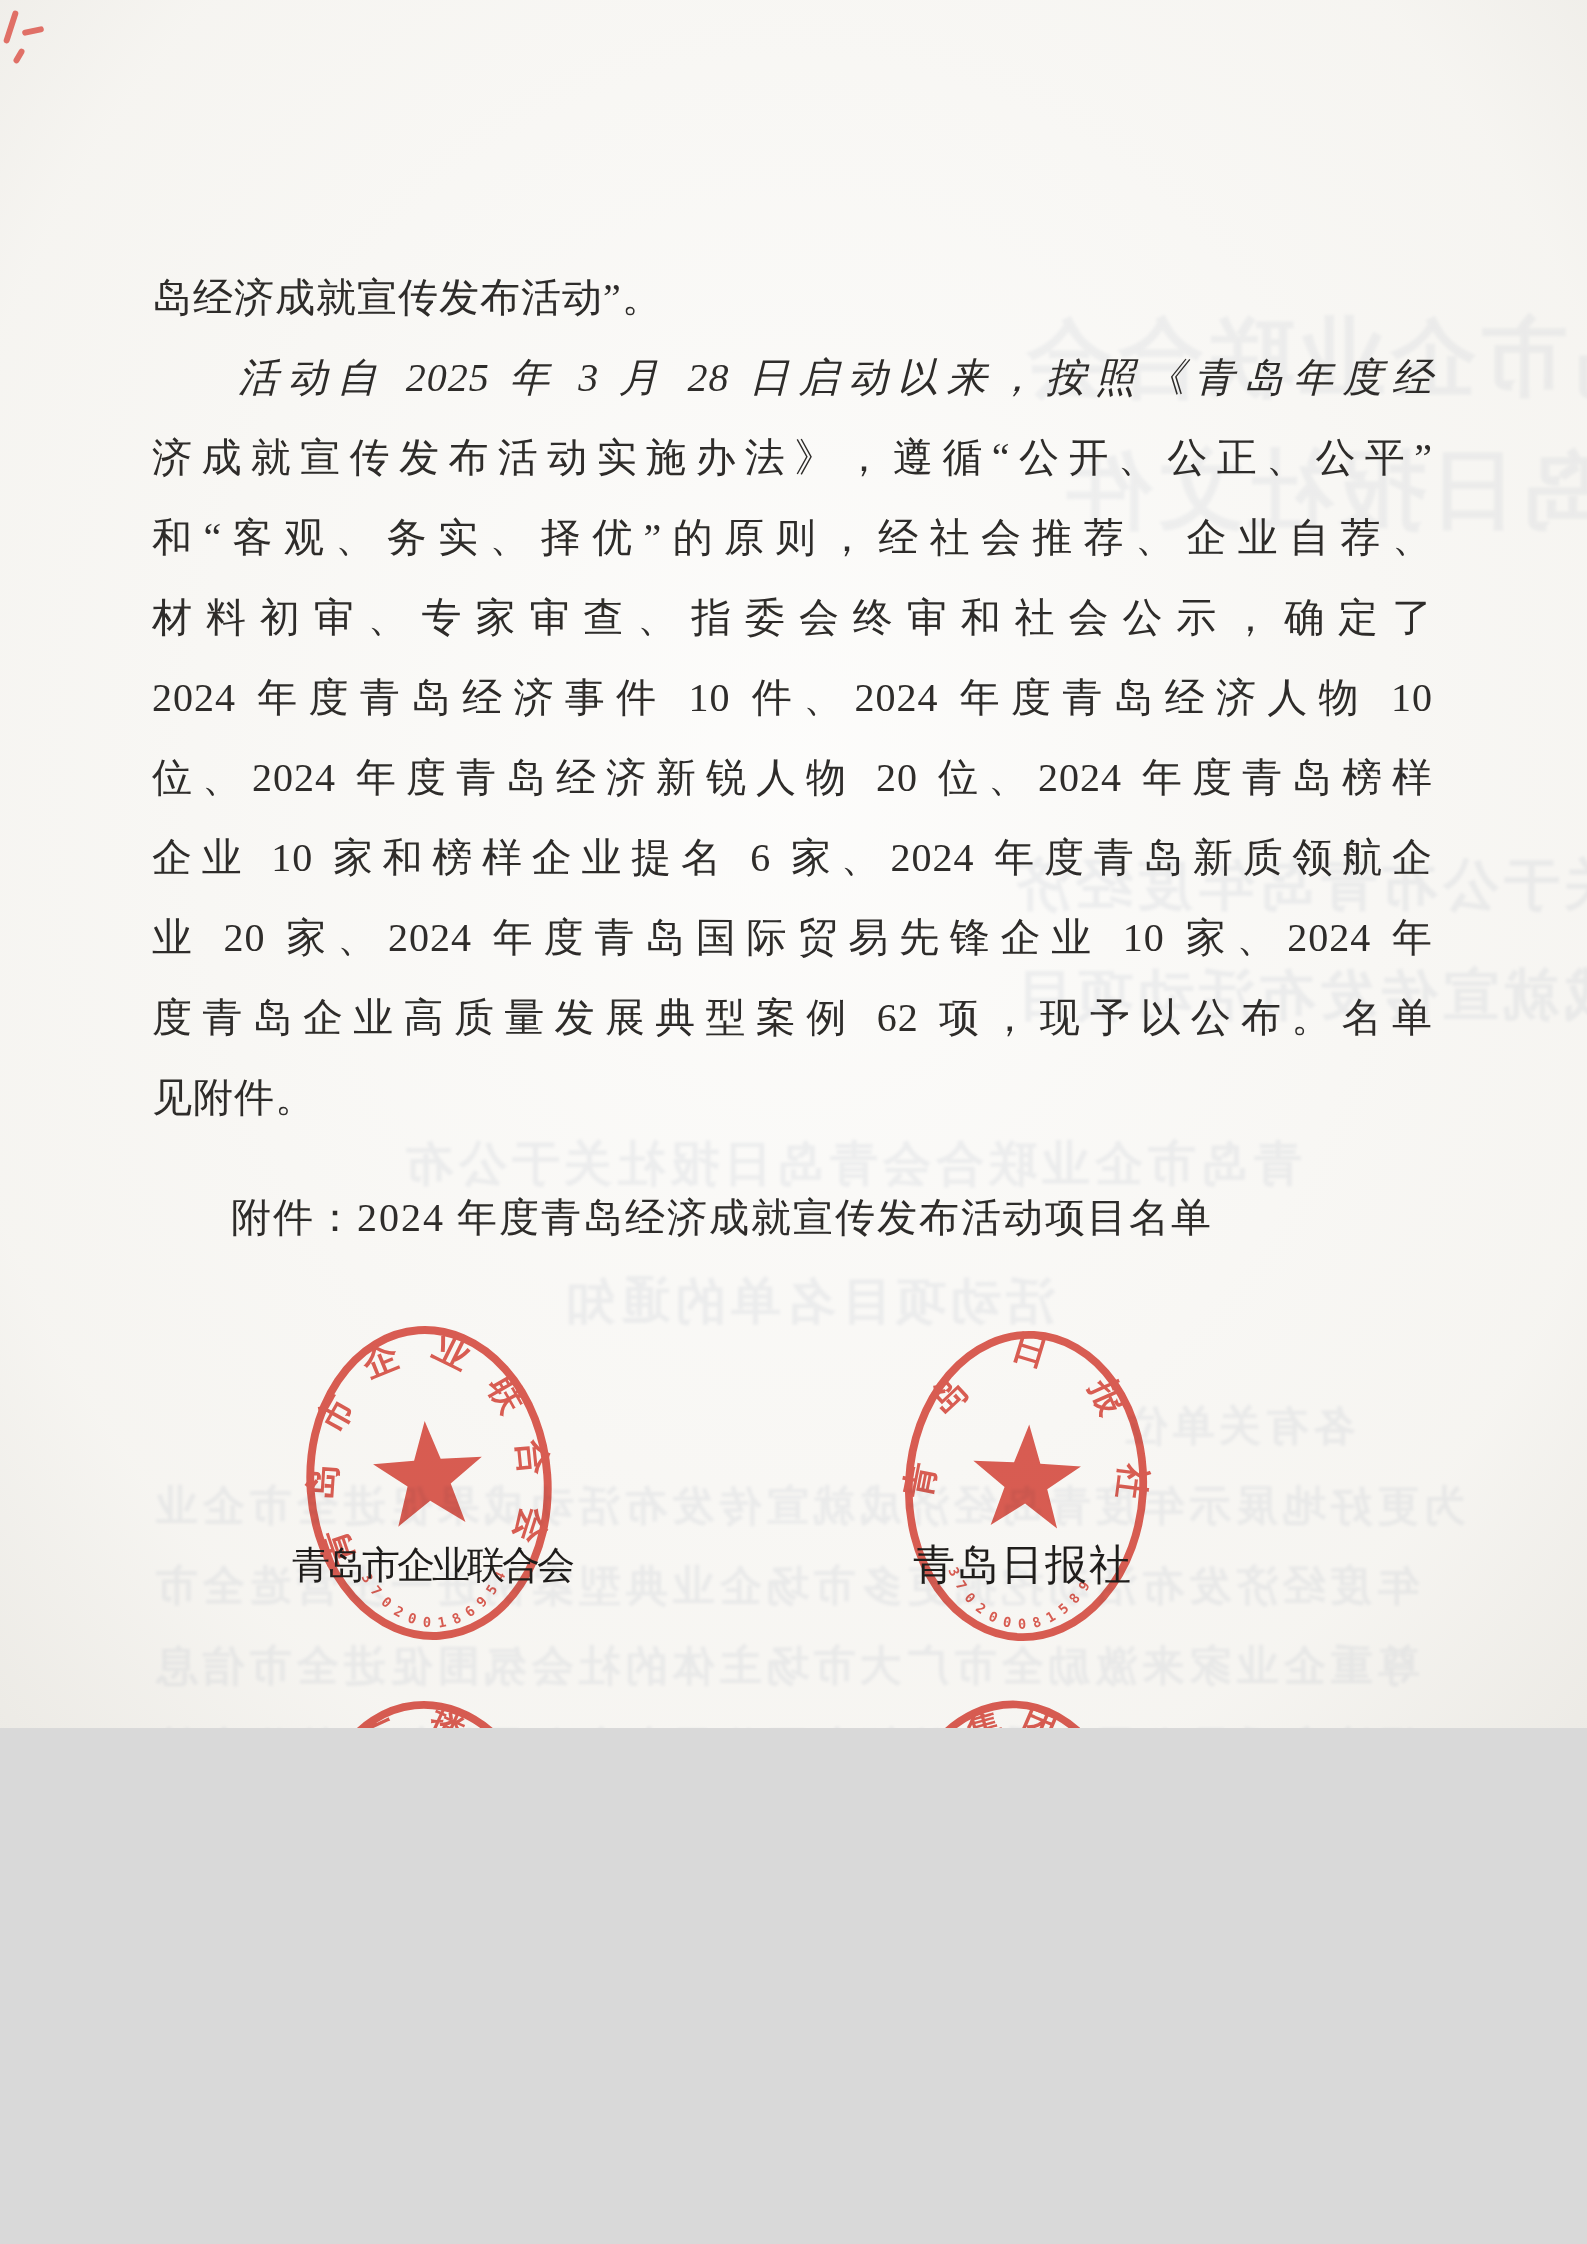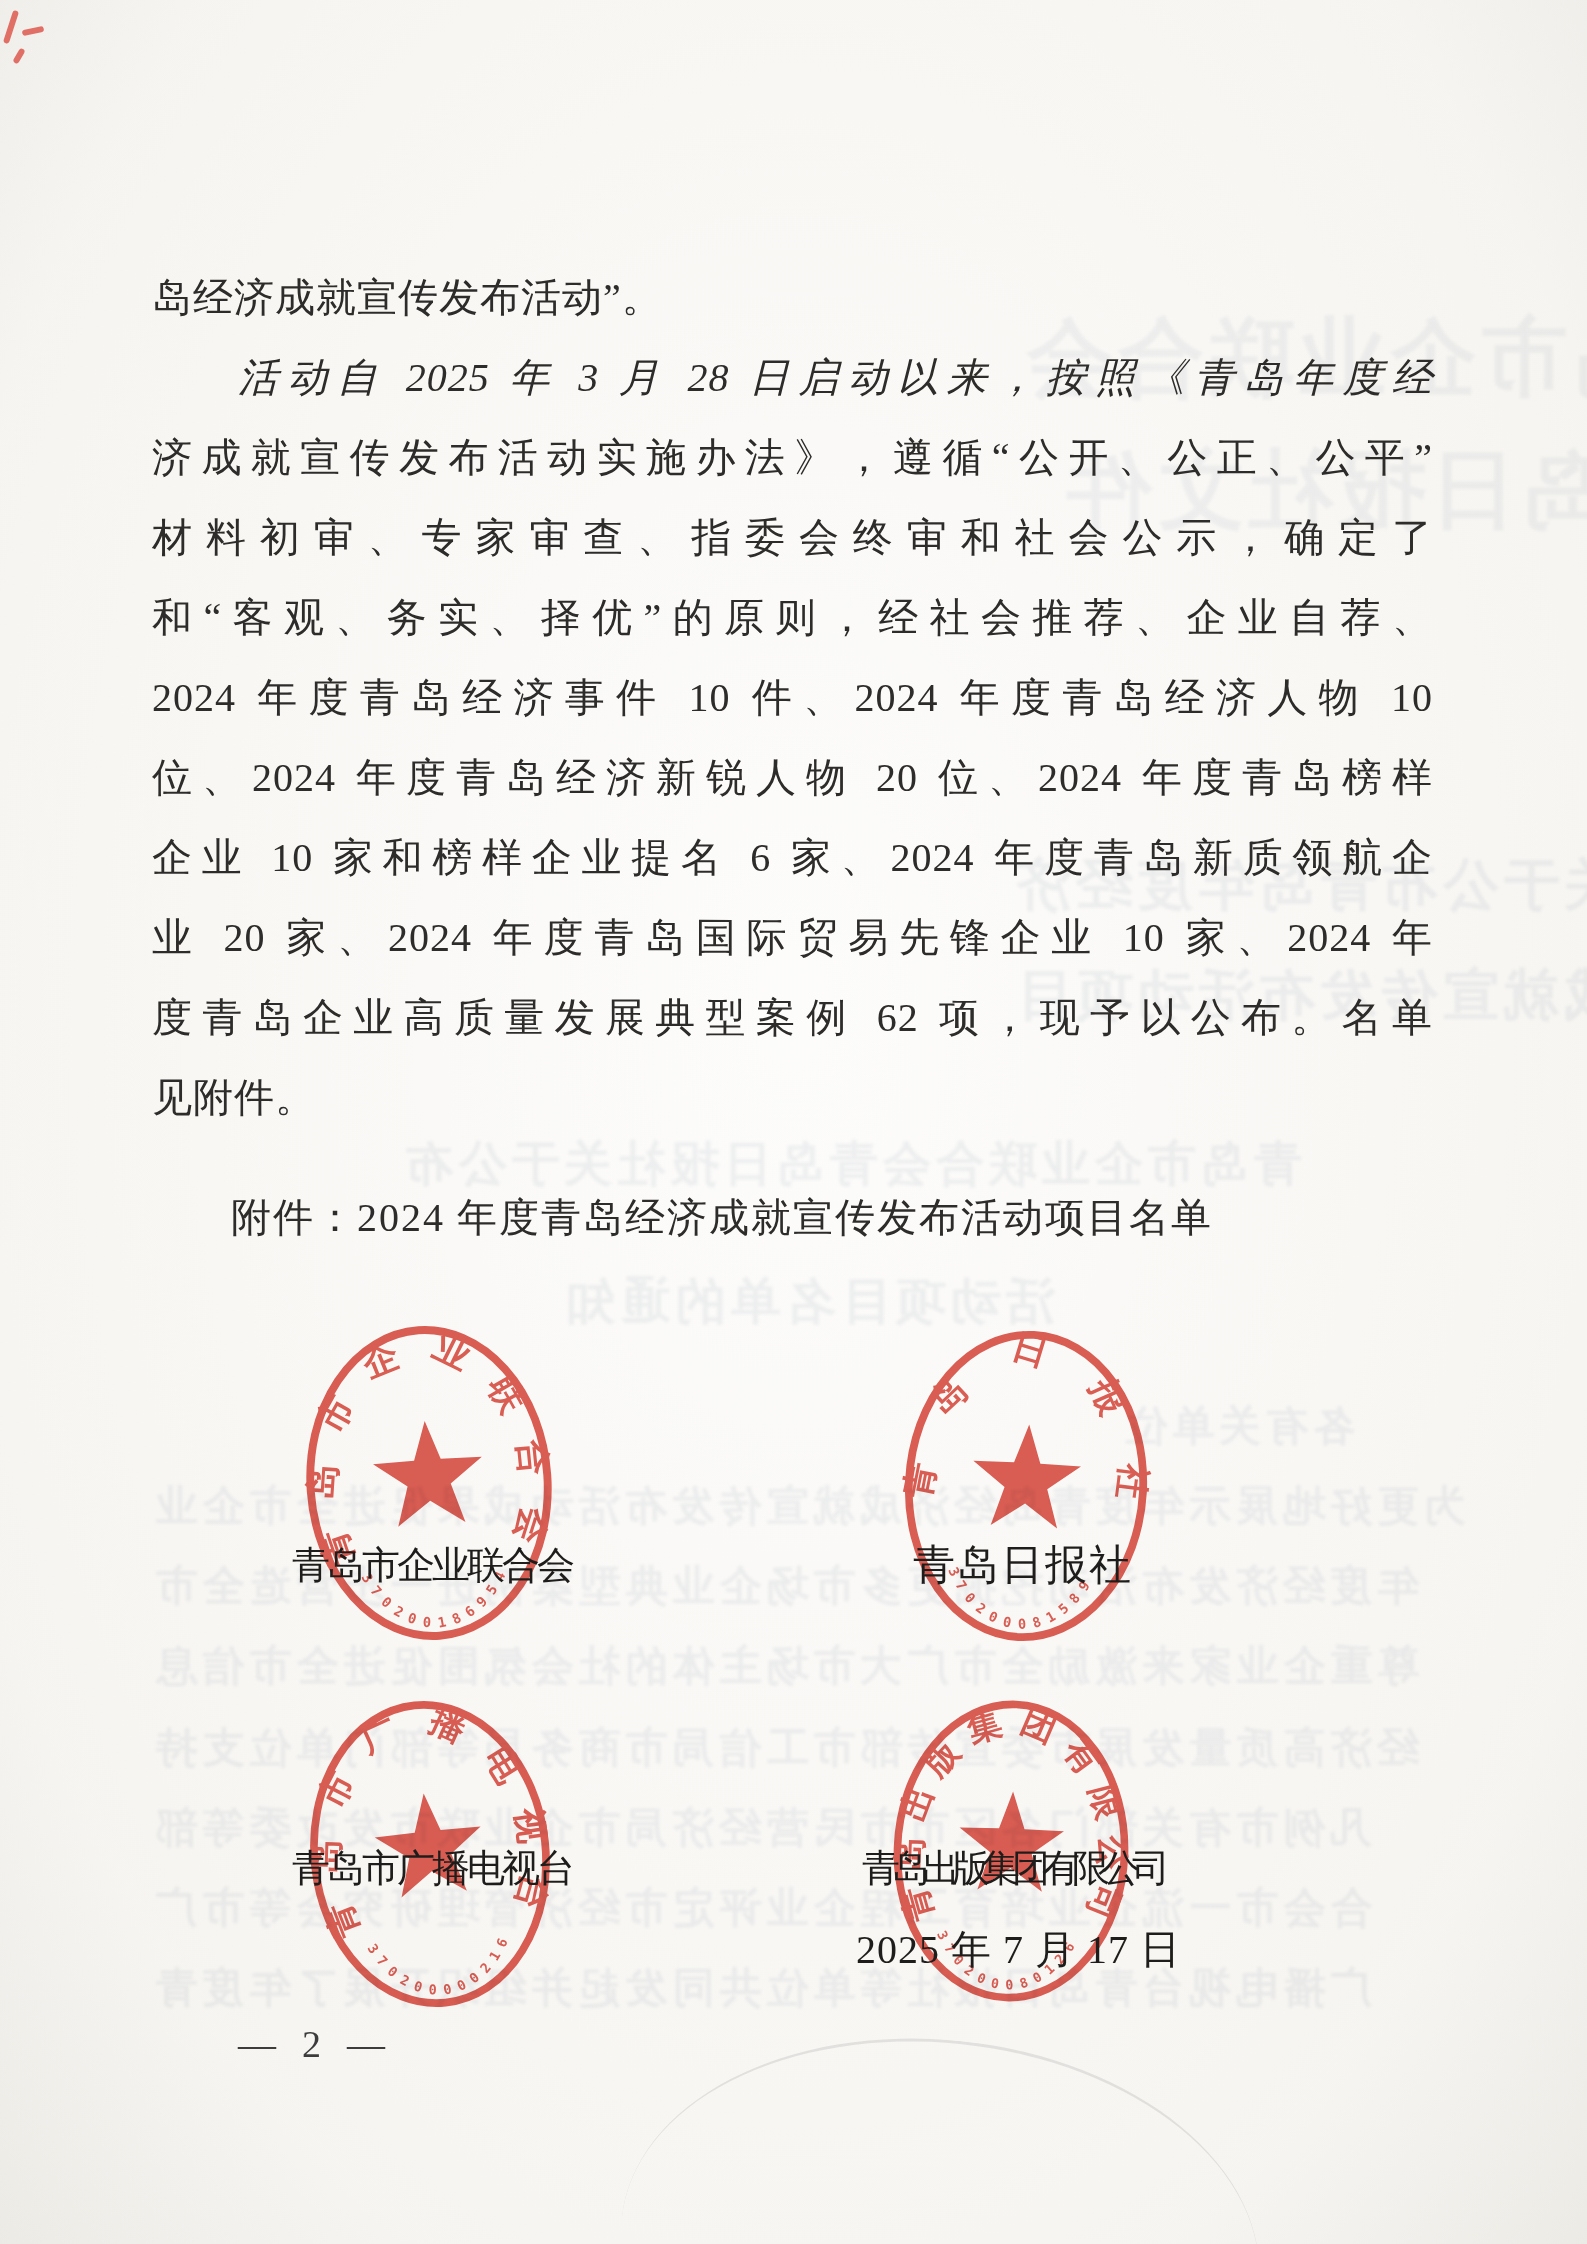--- a/index.html
+++ b/index.html
@@ -1,17 +1,17 @@
 <!DOCTYPE html>
 <html><head>
 <meta charset="utf-8">
 <style>
   html,body{margin:0;padding:0;background:#d9d9d9;}
   .page{
-    position:relative;width:1587px;height:2244px;overflow:hidden;
+    position:relative;width:1587px;height:1728px;overflow:hidden;
     background:#f9f8f5;
     background-image:radial-gradient(ellipse at 50% 45%, rgba(255,255,255,.6) 0%, rgba(240,238,233,.35) 78%, rgba(224,221,214,.5) 100%);
     font-family:"Liberation Serif","DejaVu Serif",serif;
     color:#2e2c2a;
   }
   
   .body-text{position:absolute;left:152px;top:258px;width:1281px;font-size:40px;z-index:2;}
   .line{height:80px;line-height:80px;letter-spacing:1px;}
   .line.justify{text-align:justify;text-align-last:justify;}
   .line.indent{text-indent:86px;font-style:italic;}
@@ -70,22 +70,22 @@
   <div class="ghost g-small" style="left:150px;top:1638px;font-size:42px;">尊重企业家来激励全市广大市场主体的社会氛围促进全市信息</div>
   <div class="ghost g-small" style="left:150px;top:1720px;font-size:42px;">经济高质量发展市委宣传部市工信局市商务局等部门单位支持</div>
   <div class="ghost g-small" style="left:150px;top:1800px;font-size:42px;">凡例市有关部门各区市市民营经济局市企业联市发改委等部</div>
   <div class="ghost g-small" style="left:150px;top:1880px;font-size:42px;">合会市一流企业培育工程企业评定市经济管理研究会等市广</div>
   <div class="ghost g-small" style="left:150px;top:1960px;font-size:42px;">广播电视台青岛日报社等单位共同发起并组织开展了年度青</div>
 
   <div class="body-text">
     <div class="line">岛经济成就宣传发布活动”。</div>
     <div class="line justify indent">活动自 2025 年 3 月 28 日启动以来，按照《青岛年度经</div>
     <div class="line justify">济成就宣传发布活动实施办法》，遵循“公开、公正、公平”</div>
+    <div class="line justify">和“客观、务实、择优”的原则，经社会推荐、企业自荐、</div>
     <div class="line justify">材料初审、专家审查、指委会终审和社会公示，确定了</div>
-    <div class="line justify">和“客观、务实、择优”的原则，经社会推荐、企业自荐、</div>
     <div class="line justify">2024 年度青岛经济事件 10 件、2024 年度青岛经济人物 10</div>
     <div class="line justify">位、2024 年度青岛经济新锐人物 20 位、2024 年度青岛榜样</div>
     <div class="line justify">企业 10 家和榜样企业提名 6 家、2024 年度青岛新质领航企</div>
     <div class="line justify">业 20 家、2024 年度青岛国际贸易先锋企业 10 家、2024 年</div>
     <div class="line justify">度青岛企业高质量发展典型案例 62 项，现予以公布。名单</div>
     <div class="line">见附件。</div>
   </div>
 
   <div class="attachment">附件：2024 年度青岛经济成就宣传发布活动项目名单</div>
 

